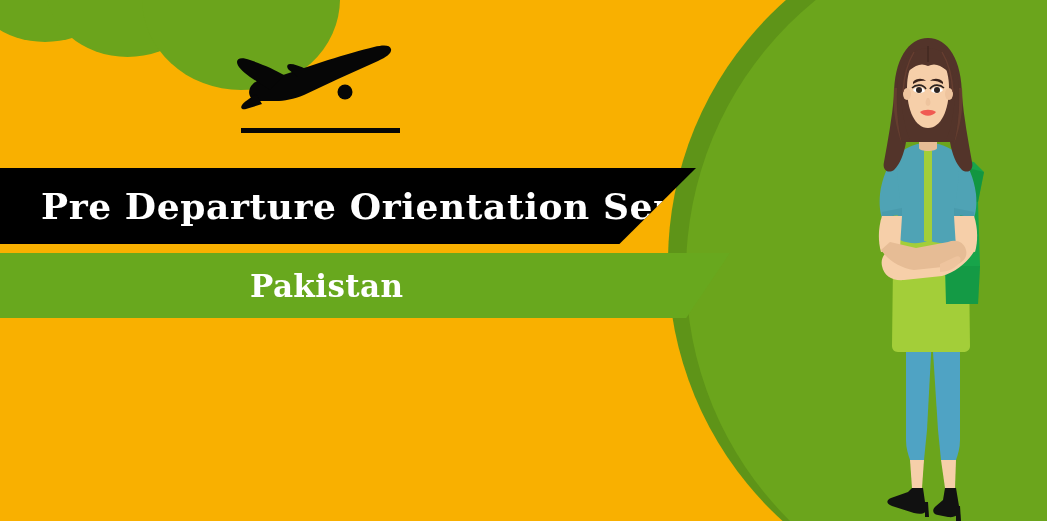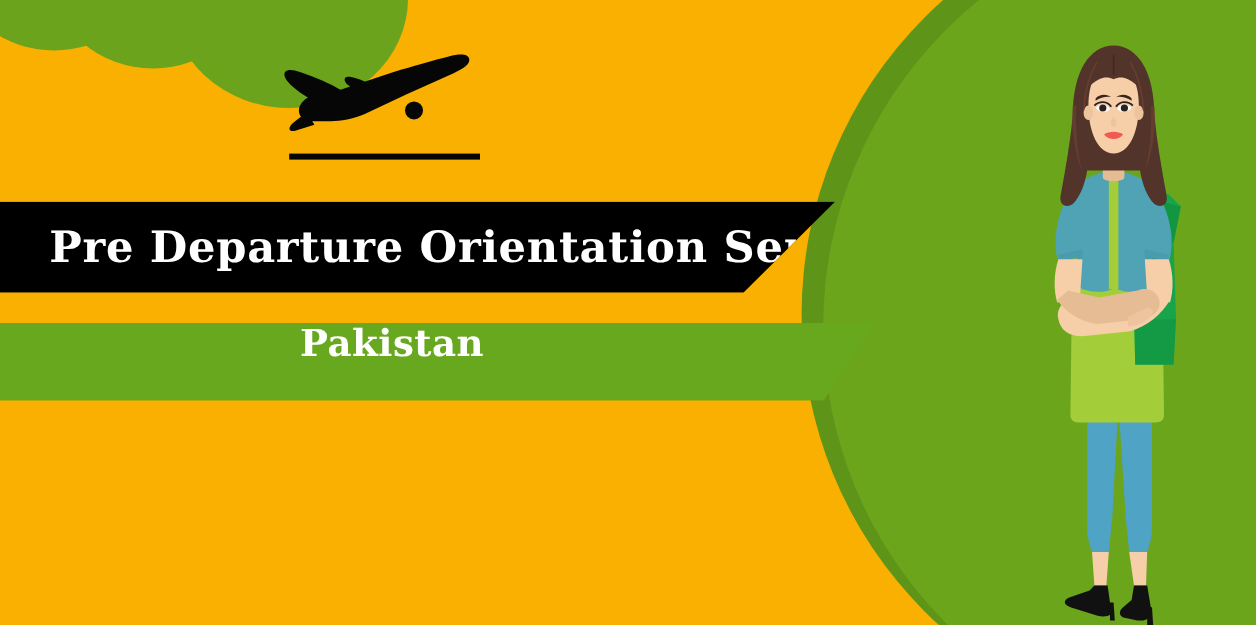--- a/index.html
+++ b/index.html
@@ -82,28 +82,28 @@
     letter-spacing:0.6px;
     margin-left:41px;
     white-space:nowrap;
     font-style:normal;
   }
 
   
   #subtitle-band{
     position:absolute;
     left:0;
-    top:269px;
+    top:253px;
     width:730px;
     height:65px;
     background:#68A81E;
     -webkit-clip-path: polygon(0 0, 100% 0, 94% 100%, 0 100%);
     clip-path: polygon(0 0, 100% 0, 94% 100%, 0 100%);
     display:flex;
-    align-items:flex-start;
+    align-items:center;
   }
   #subtitle-text{
     color:#ffffff;
     font-family:"DejaVu Serif", "Liberation Serif", serif;
     font-weight:bold;
     font-size:31px;
     letter-spacing:0.4px;
     margin-left:250px;
     white-space:nowrap;
   }

